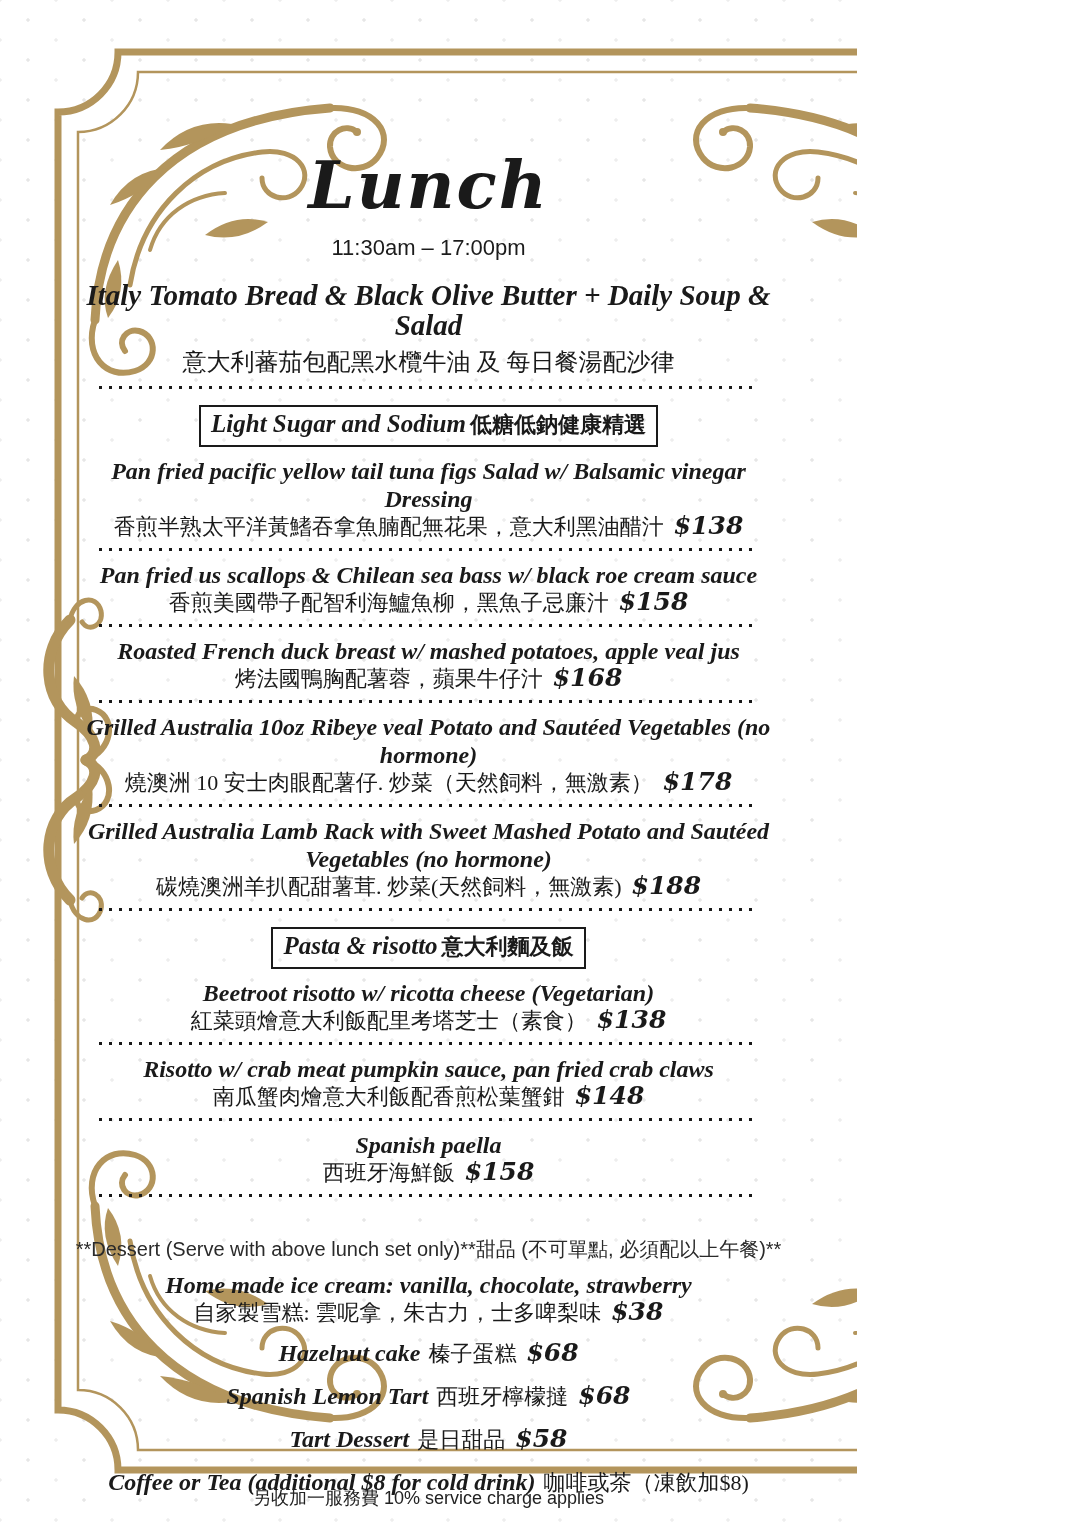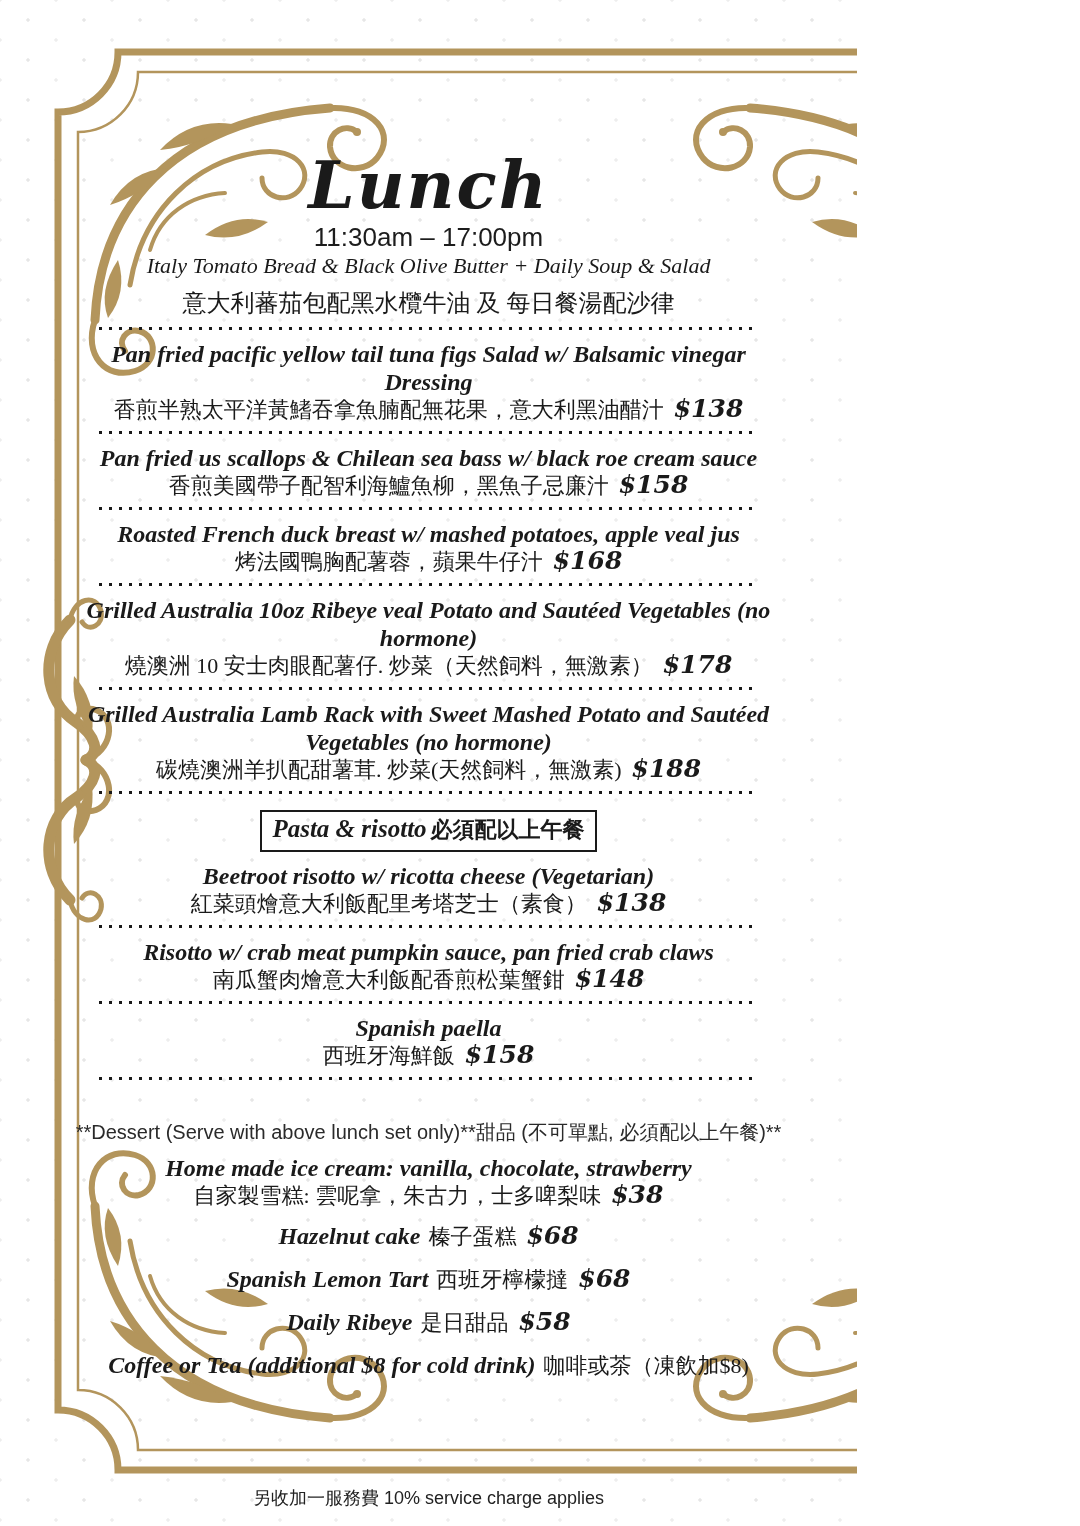--- a/index.html
+++ b/index.html
@@ -23,24 +23,24 @@
   }
   .title{
     font-family:"DejaVu Serif", serif;
     font-style:italic;font-weight:bold;
     font-size:66px;line-height:70px;
     margin-top:150px;
     letter-spacing:2px;
   }
   .hours{
     font-family:"Liberation Sans", sans-serif;
-    font-size:26px;line-height:24px;margin-top:5px;color:#1c1c1c;
+    font-size:22px;line-height:24px;margin-top:16px;color:#1c1c1c;
   }
   .included-en{
-    font-style:italic;font-weight:normal;font-size:22px;line-height:30px;margin-top:2px;
+    font-style:italic;font-weight:bold;font-size:29px;line-height:30px;margin-top:20px;
   }
   .included-zh{font-size:24px;line-height:28px;margin-top:8px;}
   .dotted{
     height:3px;width:660px;margin:10px auto 8px auto;
     background-image:repeating-linear-gradient(90deg,#1a1a1a 0 3px, rgba(0,0,0,0) 3px 10px);
   }
   .section-box-wrap{margin-top:16px;margin-bottom:4px;}
   .section-box{
     display:inline-block;border:2px solid #1a1a1a;padding:3px 10px 5px 10px;
   }
@@ -110,20 +110,21 @@
   <div class="content">
 
     <div class="title">Lunch</div>
     <div class="hours">11:30am – 17:00pm</div>
 
     <div class="included-en">Italy Tomato Bread &amp; Black Olive Butter + Daily Soup &amp; Salad</div>
     <div class="included-zh">意大利蕃茄包配黑水欖牛油 及 每日餐湯配沙律</div>
     <div class="dotted"></div>
 
     <div>
+        <div class="section-box-wrap"><span class="section-box"><span class="sec-en">Light Sugar and Sodium</span> <span class="sec-zh">低糖低鈉健康精選</span></span></div>
         <div class="item">
           <div class="item-en">Pan fried pacific yellow tail tuna figs  Salad w/ Balsamic vinegar  Dressing</div>
           <div class="item-zh"><span>香煎半熟太平洋黃鰭吞拿魚腩配無花果，意大利黑油醋汁</span><span class="price">$138</span></div>
           <div class="dotted"></div>
         </div>
         <div class="item">
           <div class="item-en">Pan fried us scallops &amp; Chilean sea bass w/ black roe cream sauce</div>
           <div class="item-zh"><span>香煎美國帶子配智利海鱸魚柳，黑魚子忌廉汁</span><span class="price">$158</span></div>
           <div class="dotted"></div>
         </div>
@@ -135,21 +136,21 @@
         <div class="item">
           <div class="item-en">Grilled Australia 10oz Ribeye veal Potato and Sautéed Vegetables (no hormone)</div>
           <div class="item-zh"><span>燒澳洲 10 安士肉眼配薯仔. 炒菜（天然飼料，無激素）</span><span class="price">$178</span></div>
           <div class="dotted"></div>
         </div>
         <div class="item">
           <div class="item-en">Grilled Australia Lamb Rack with Sweet Mashed Potato and Sautéed Vegetables (no hormone)</div>
           <div class="item-zh"><span>碳燒澳洲羊扒配甜薯茸.  炒菜(天然飼料，無激素)</span><span class="price">$188</span></div>
           <div class="dotted"></div>
         </div>
-        <div class="section-box-wrap"><span class="section-box"><span class="sec-en">Pasta &amp; risotto</span> <span class="sec-zh">必須配以上午餐</span></span></div>
+        <div class="section-box-wrap"><span class="section-box"><span class="sec-en">Pasta &amp; risotto</span> <span class="sec-zh">意大利麵及飯</span></span></div>
         <div class="item">
           <div class="item-en">Beetroot risotto w/ ricotta cheese (Vegetarian)</div>
           <div class="item-zh"><span>紅菜頭燴意大利飯配里考塔芝士（素食）</span><span class="price">$138</span></div>
           <div class="dotted"></div>
         </div>
         <div class="item">
           <div class="item-en">Risotto w/ crab meat pumpkin sauce, pan fried crab claws</div>
           <div class="item-zh"><span>南瓜蟹肉燴意大利飯配香煎松葉蟹鉗</span><span class="price">$148</span></div>
           <div class="dotted"></div>
         </div>
@@ -161,20 +162,20 @@
       </div>
 
     <div class="dessert-note">**Dessert (Serve with above lunch set only)**甜品 (不可單點, 必須配以上午餐)**</div>
     <div>
         <div class="item">
           <div class="item-en">Home made ice cream: vanilla, chocolate, strawberry</div>
           <div class="item-zh"><span>自家製雪糕: 雲呢拿，朱古力，士多啤梨味</span><span class="price">$38</span></div>
         </div>
         <div class="dessert-line"><span class="d-en">Hazelnut cake</span><span class="d-zh">榛子蛋糕</span><span class="price">$68</span></div>
         <div class="dessert-line"><span class="d-en">Spanish Lemon Tart</span><span class="d-zh">西班牙檸檬撻</span><span class="price">$68</span></div>
-        <div class="dessert-line"><span class="d-en">Daily Ribeye</span><span class="d-zh">是日甜品</span><span class="price">$58</span></div>
+        <div class="dessert-line"><span class="d-en">Tart Dessert</span><span class="d-zh">是日甜品</span><span class="price">$58</span></div>
         <div class="dessert-line"><span class="d-en">Coffee or Tea (additional $8 for cold drink)</span><span class="d-zh">咖啡或茶（凍飲加$8)</span></div>
       </div>
 
   </div>
 
   <div class="footer">另收加一服務費 10% service charge applies</div>
 </div>
 
 </body></html>

